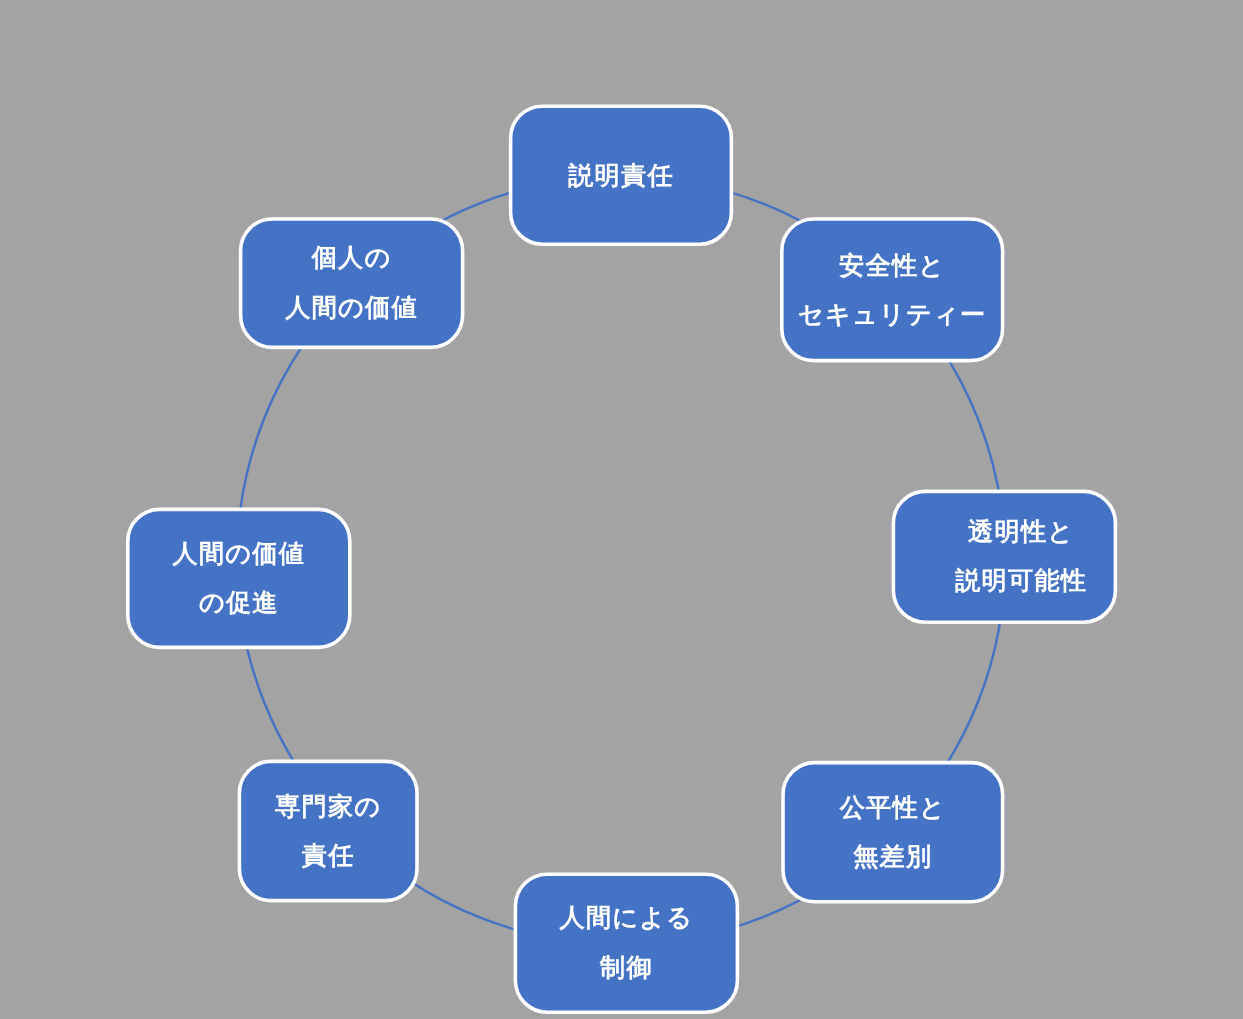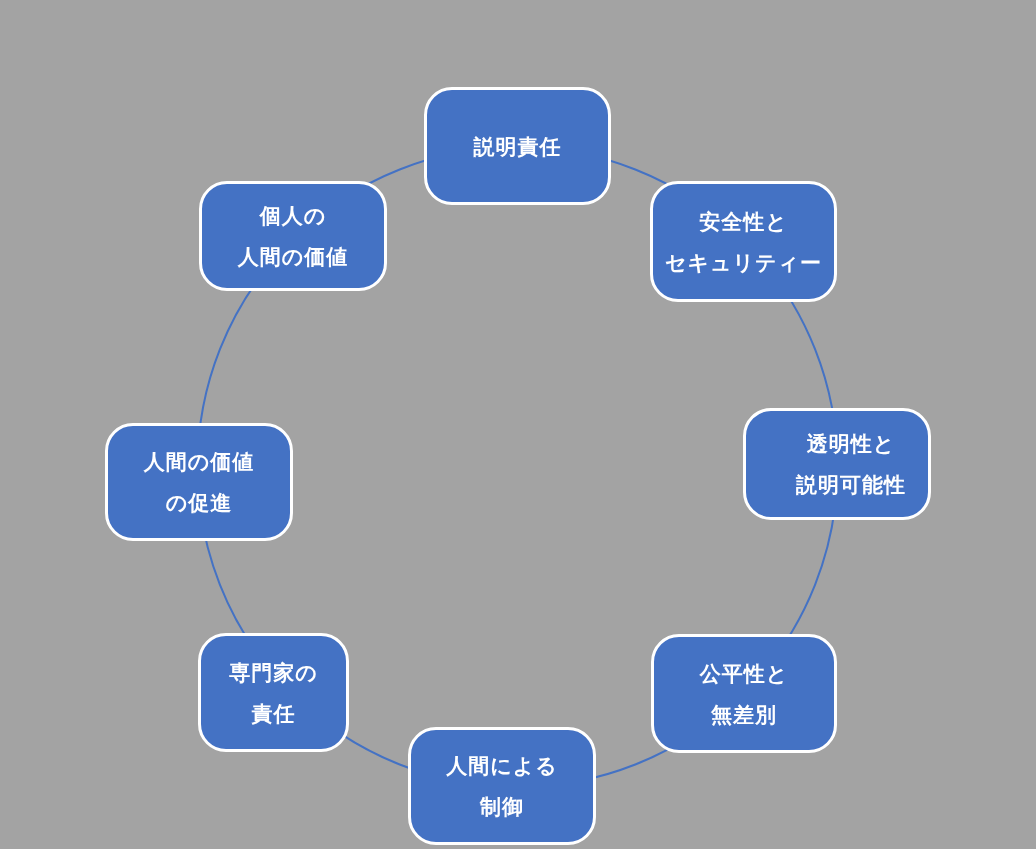--- a/index.html
+++ b/index.html
@@ -40,21 +40,21 @@
     letter-spacing: 1px;
     line-height: 1;
   }
   .node .line:empty { display: none; }
 
   
   .pos-top          { left: 424px; top: 87px;  width: 187px; height: 118px; }
   .pos-top-right    { left: 650px; top: 181px; width: 187px; height: 121px; text-align: right; }
   .pos-right        { left: 743px; top: 408px; width: 188px; height: 112px; padding-left: 28px; }
   .pos-bottom-right { left: 651px; top: 634px; width: 186px; height: 119px; }
-  .pos-bottom       { left: 408px; top: 727px; width: 188px; height: 118px; }
+  .pos-bottom       { left: 428px; top: 727px; width: 188px; height: 118px; }
   .pos-bottom-left  { left: 198px; top: 633px; width: 151px; height: 119px; }
   .pos-left         { left: 105px; top: 407px; width: 188px; height: 118px; margin-top: 16px; }
   .pos-top-left     { left: 199px; top: 181px; width: 188px; height: 110px; }
 </style>
 </head>
 <body>
 
 <div class="stage">
 
   <svg class="cycle-svg" viewBox="0 0 1036 849" xmlns="http://www.w3.org/2000/svg">

